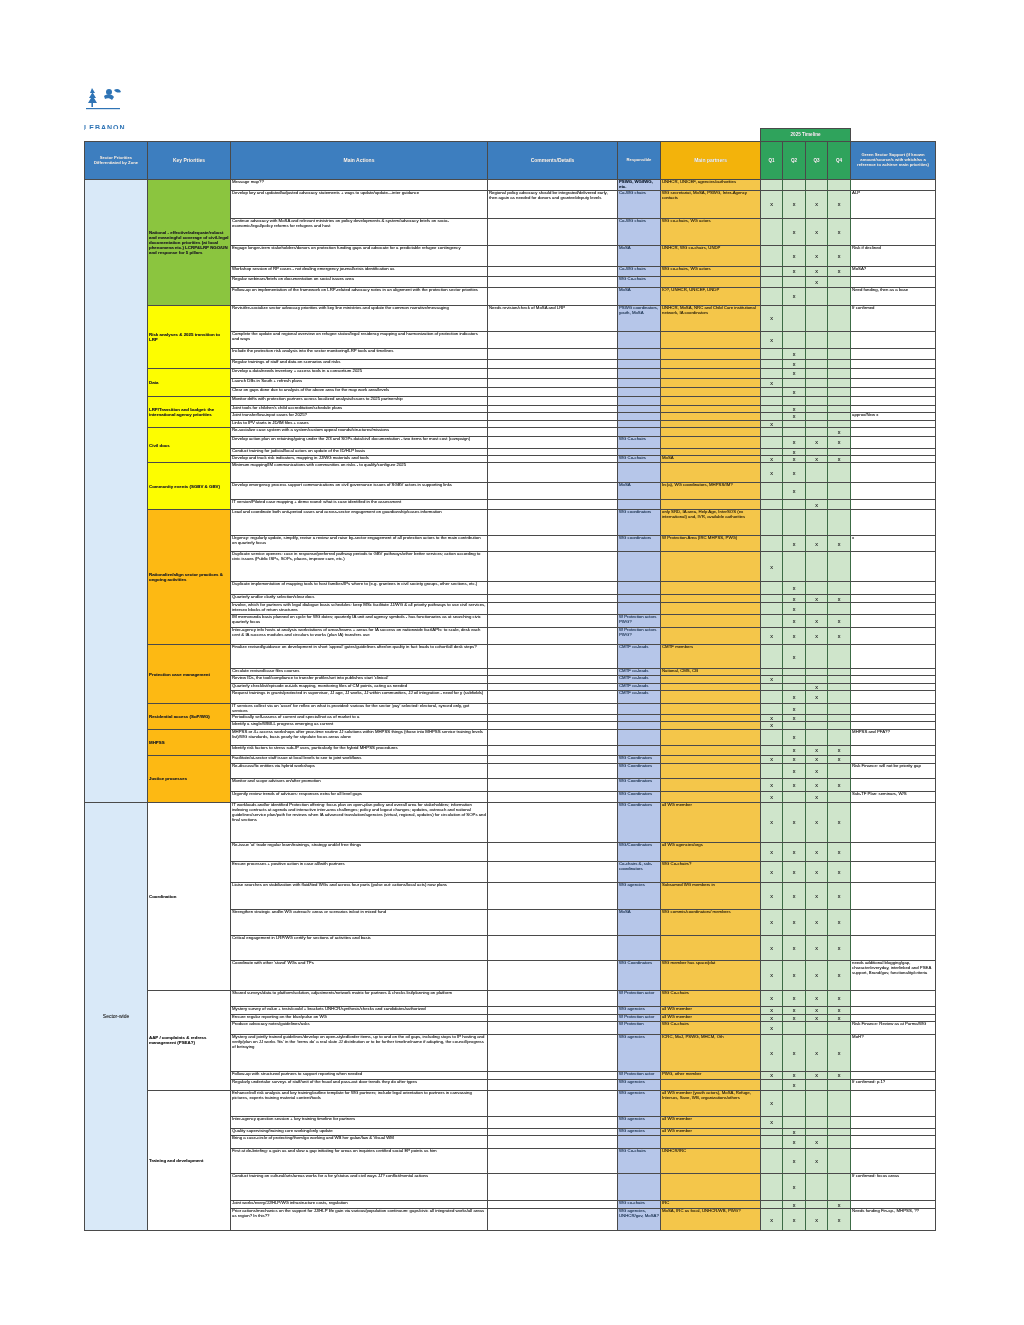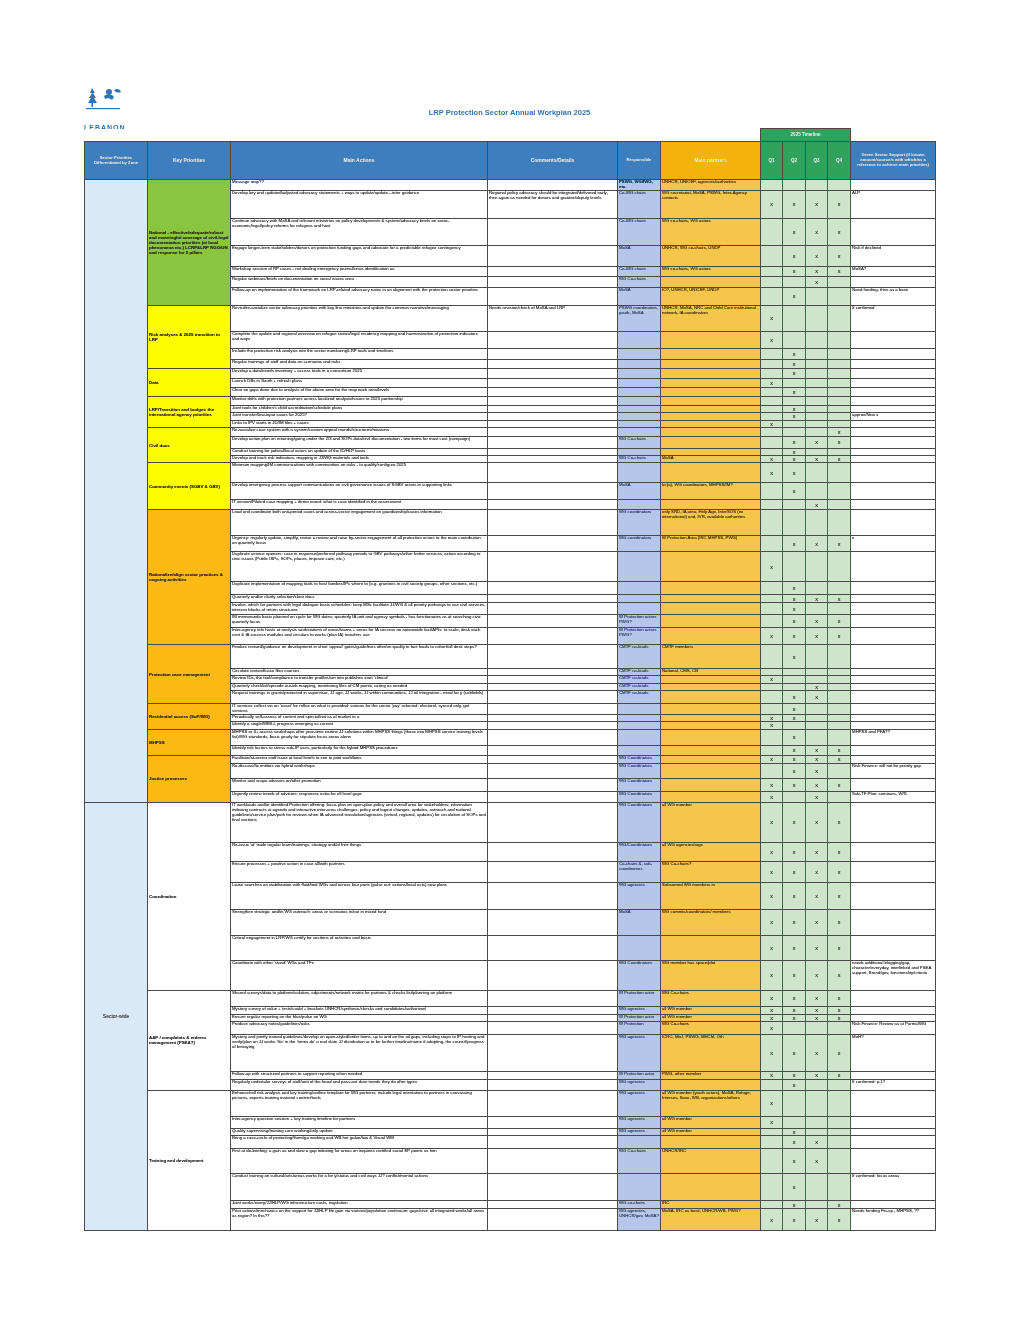--- a/index.html
+++ b/index.html
@@ -53,21 +53,20 @@
           <path d="M20 10 C23 8, 28 8, 30 11 L28 14 C26 12, 23 12, 21 13 Z"></path>
           <path d="M30 4 C33 2, 36 3, 37 6 C35 7, 32 7, 30 4 Z"></path>
           <rect x="2" y="22" width="34" height="1.2"></rect>
         </g>
       </svg>
     </span>
     <span class="lg1">LEBANON</span>
     <span class="lg2">RESPONSE PLAN</span>
   </div>
 
-  <div class="doc-title">LRP Protection Sector Annual Workplan 2025</div>
 
   <div class="tbl-wrap">
     <table>
       <colgroup>
         <col style="width:63px">
           <col style="width:83px">
           <col style="width:257px">
         <col style="width:130px">
           <col style="width:43px">
           <col style="width:100px">

